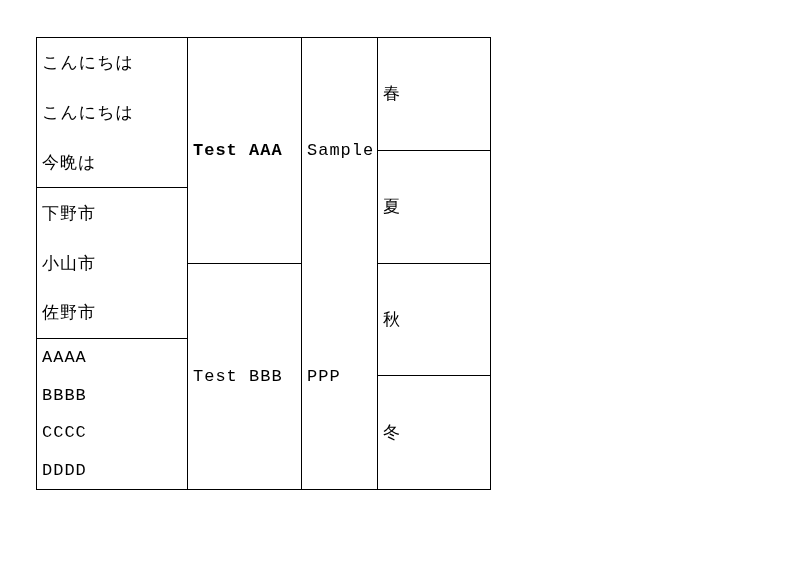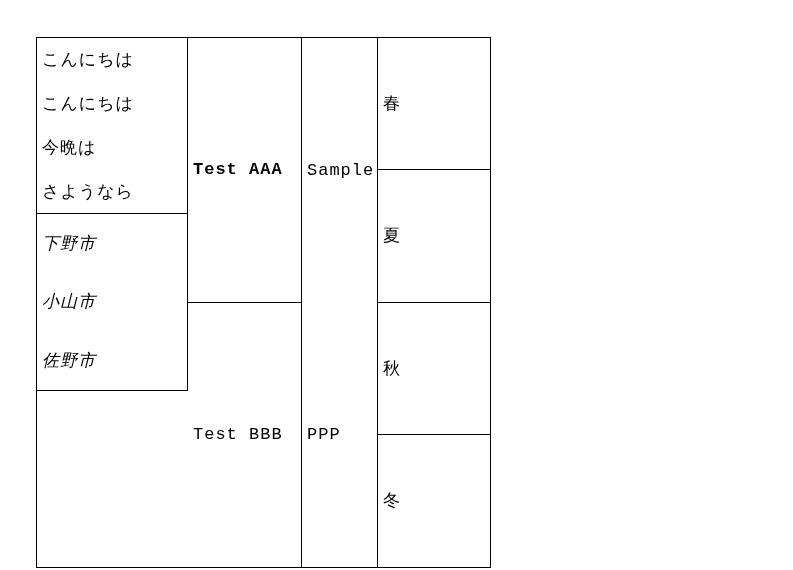--- a/index.html
+++ b/index.html
@@ -16,21 +16,21 @@
     font-family: "Liberation Mono", "DejaVu Sans Mono", monospace;
     font-size: 17px;
     color: #000000;
     letter-spacing: 1px;
   }
   .table-grid {
     position: absolute;
     left: 36px;
     top: 37px;
     width: 455px;
-    height: 531px;
+    height: 453px;
     box-sizing: border-box;
     border: 1px solid #000000;
     display: grid;
     grid-template-columns: 151px 114px 76px 1fr;
     grid-template-rows: repeat(12, 1fr);
     background: #ffffff;
   }
   .cell {
     box-sizing: border-box;
     border-right: 1px solid #000000;
@@ -48,21 +48,21 @@
   }
   .cell.lines .line {
     flex: 1 1 0;
     display: flex;
     align-items: center;
     padding-left: 5px;
     white-space: nowrap;
   }
   
   .c1a { grid-column: 1; grid-row: 1 / span 4; }
-  .c1b { grid-column: 1; grid-row: 5 / span 4; font-style: italic; }
+  .c1b { grid-column: 1; grid-row: 5 / span 4; }
   .c1c { grid-column: 1; grid-row: 9 / span 4; border-bottom: none; }
   
   .c2a { grid-column: 2; grid-row: 1 / span 6; font-weight: bold; }
   .c2b { grid-column: 2; grid-row: 7 / span 6; border-bottom: none; }
   
   .c3a { grid-column: 3; grid-row: 1 / span 6; border-bottom: none; }
   .c3b { grid-column: 3; grid-row: 7 / span 6; border-bottom: none; }
   
   .c4a { grid-column: 4; grid-row: 1 / span 3; border-right: none; }
   .c4b { grid-column: 4; grid-row: 4 / span 3; border-right: none; }
@@ -72,29 +72,34 @@
 </head>
 <body>
 
 <div class="page">
   <div class="table-grid">
 
     <div class="cell lines c1a">
       <div class="line">こんにちは</div>
       <div class="line">こんにちは</div>
       <div class="line">今晩は</div>
-      <div class="line">さようなら</div>
     </div>
 
     <div class="cell lines c1b">
       <div class="line">下野市</div>
       <div class="line">小山市</div>
       <div class="line">佐野市</div>
     </div>
 
+    <div class="cell lines c1c">
+      <div class="line">AAAA</div>
+      <div class="line">BBBB</div>
+      <div class="line">CCCC</div>
+      <div class="line">DDDD</div>
+    </div>
 
     <div class="cell center c2a">Test AAA</div>
     <div class="cell center c2b">Test BBB</div>
 
     <div class="cell center c3b">PPP</div>
     <div class="cell center c3a">Sample</div>
 
     <div class="cell center c4a">春</div>
     <div class="cell center c4b">夏</div>
     <div class="cell center c4c">秋</div>

